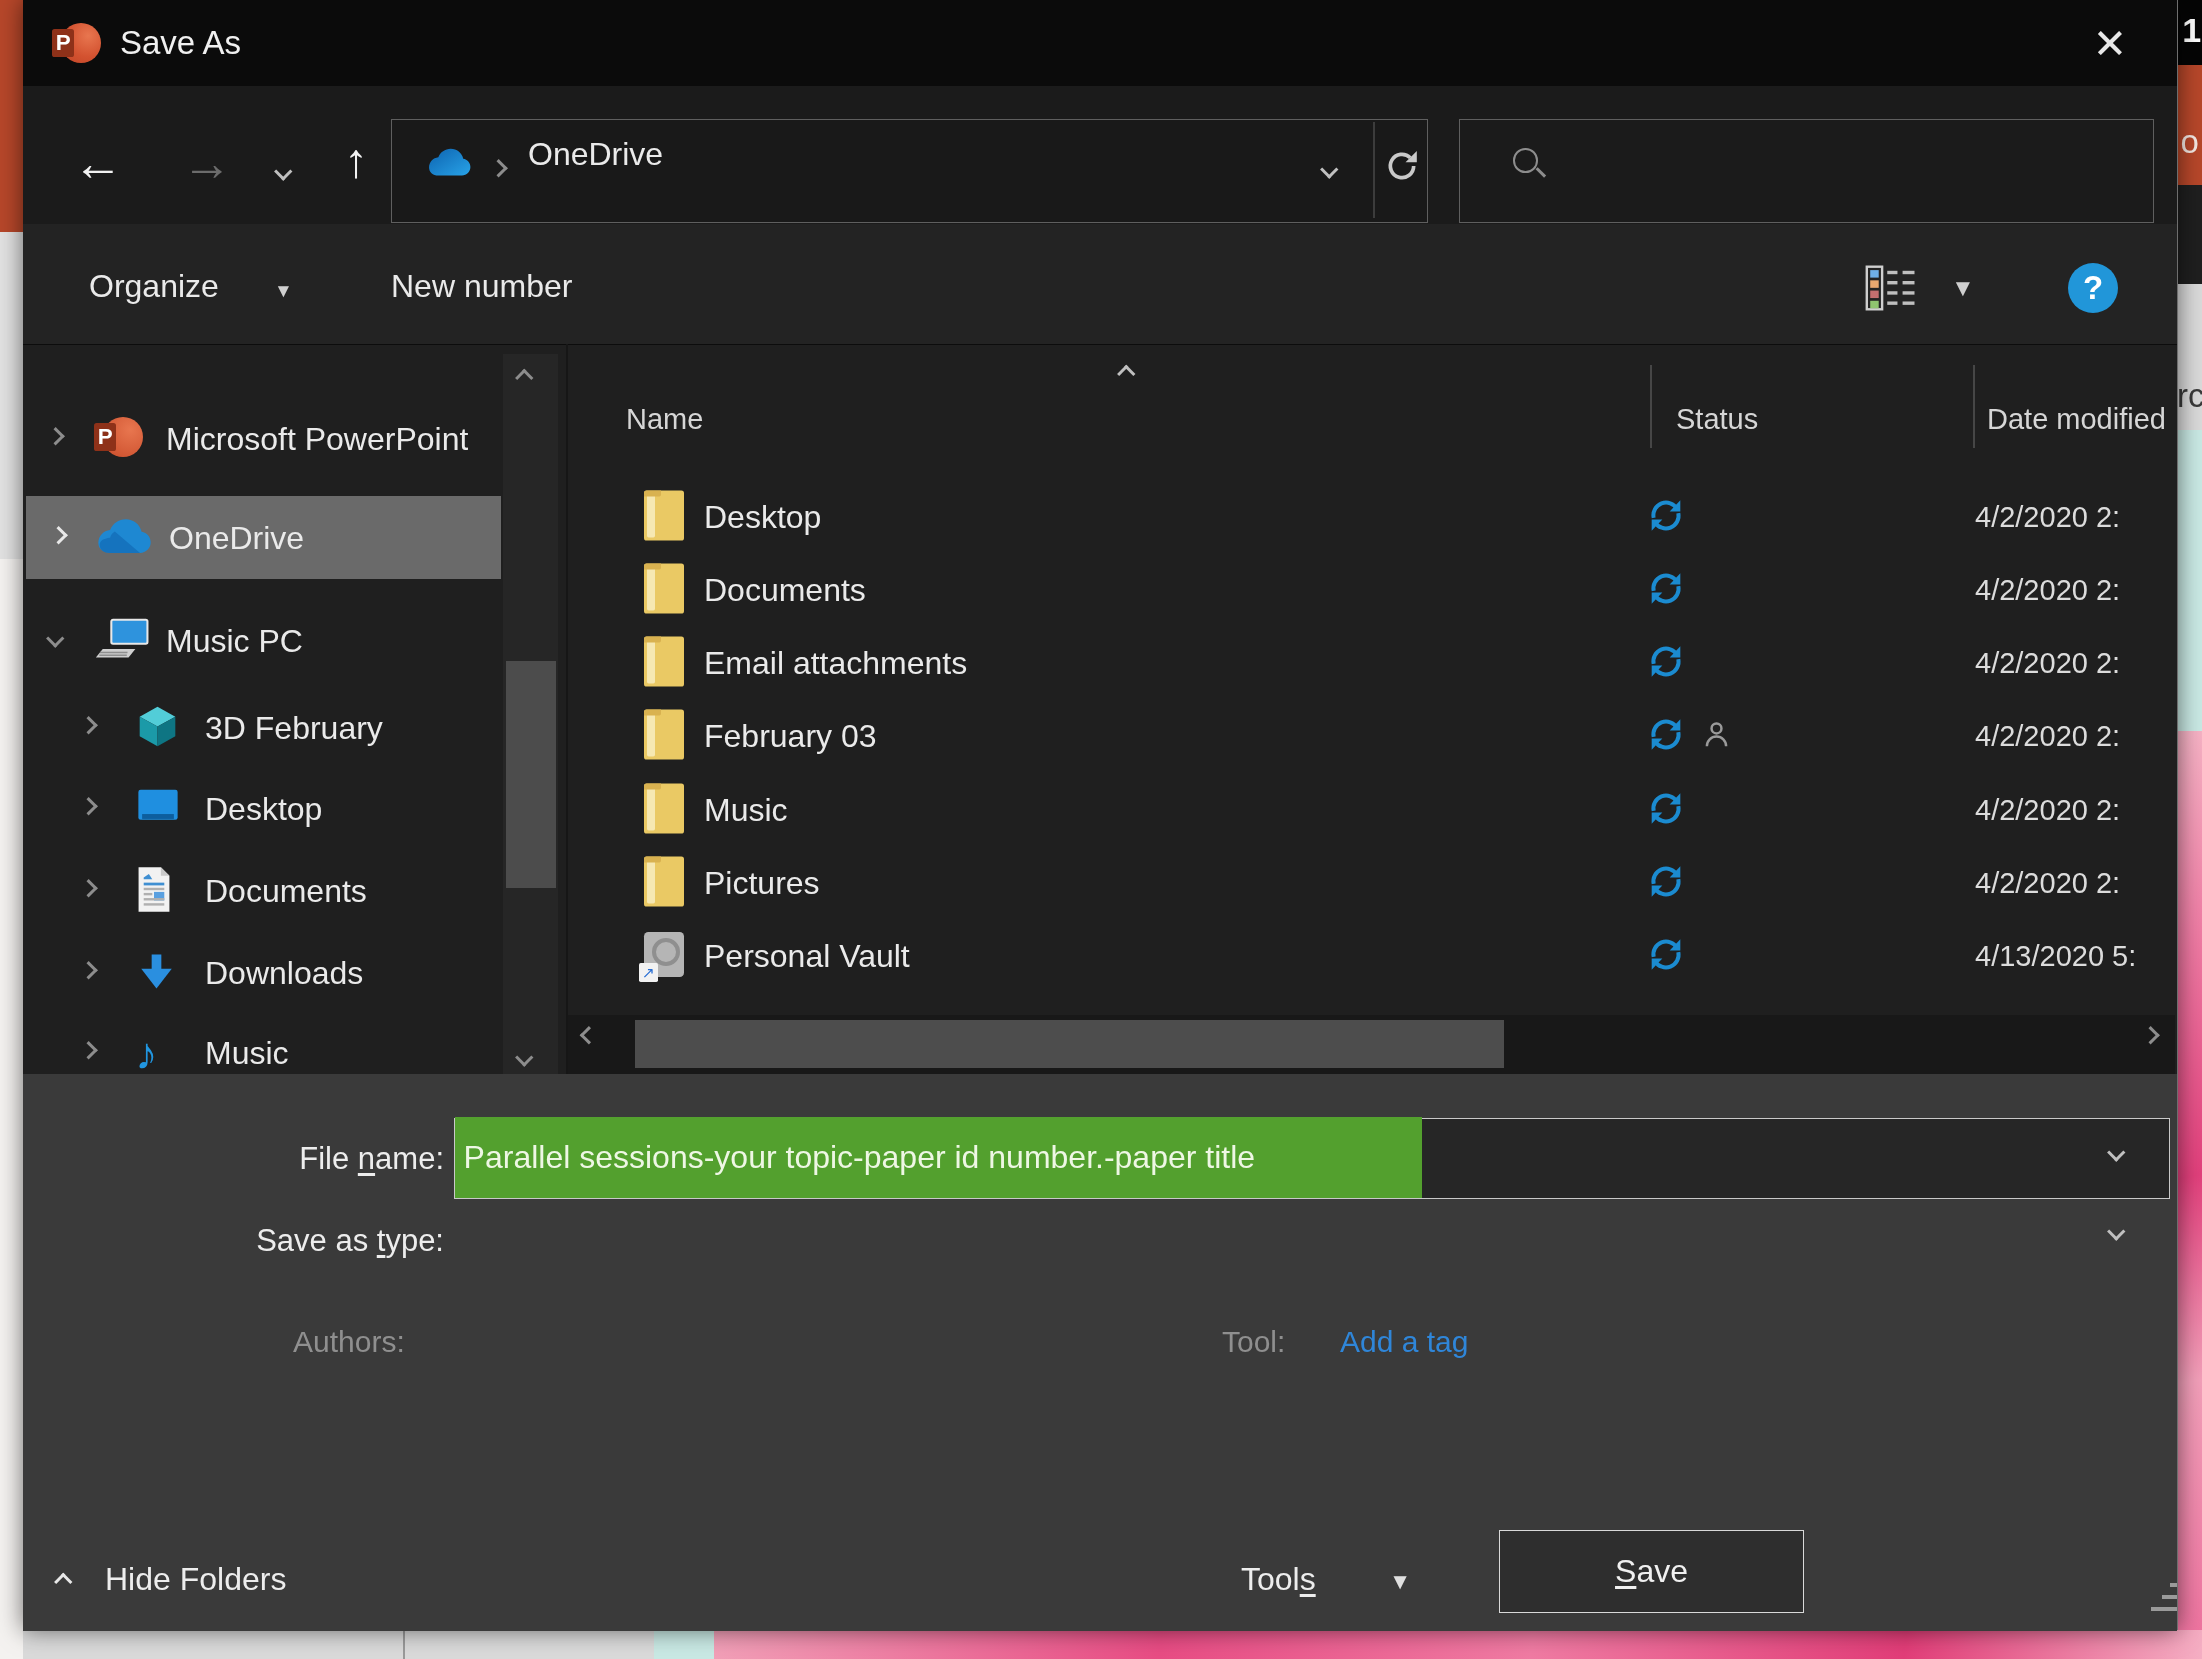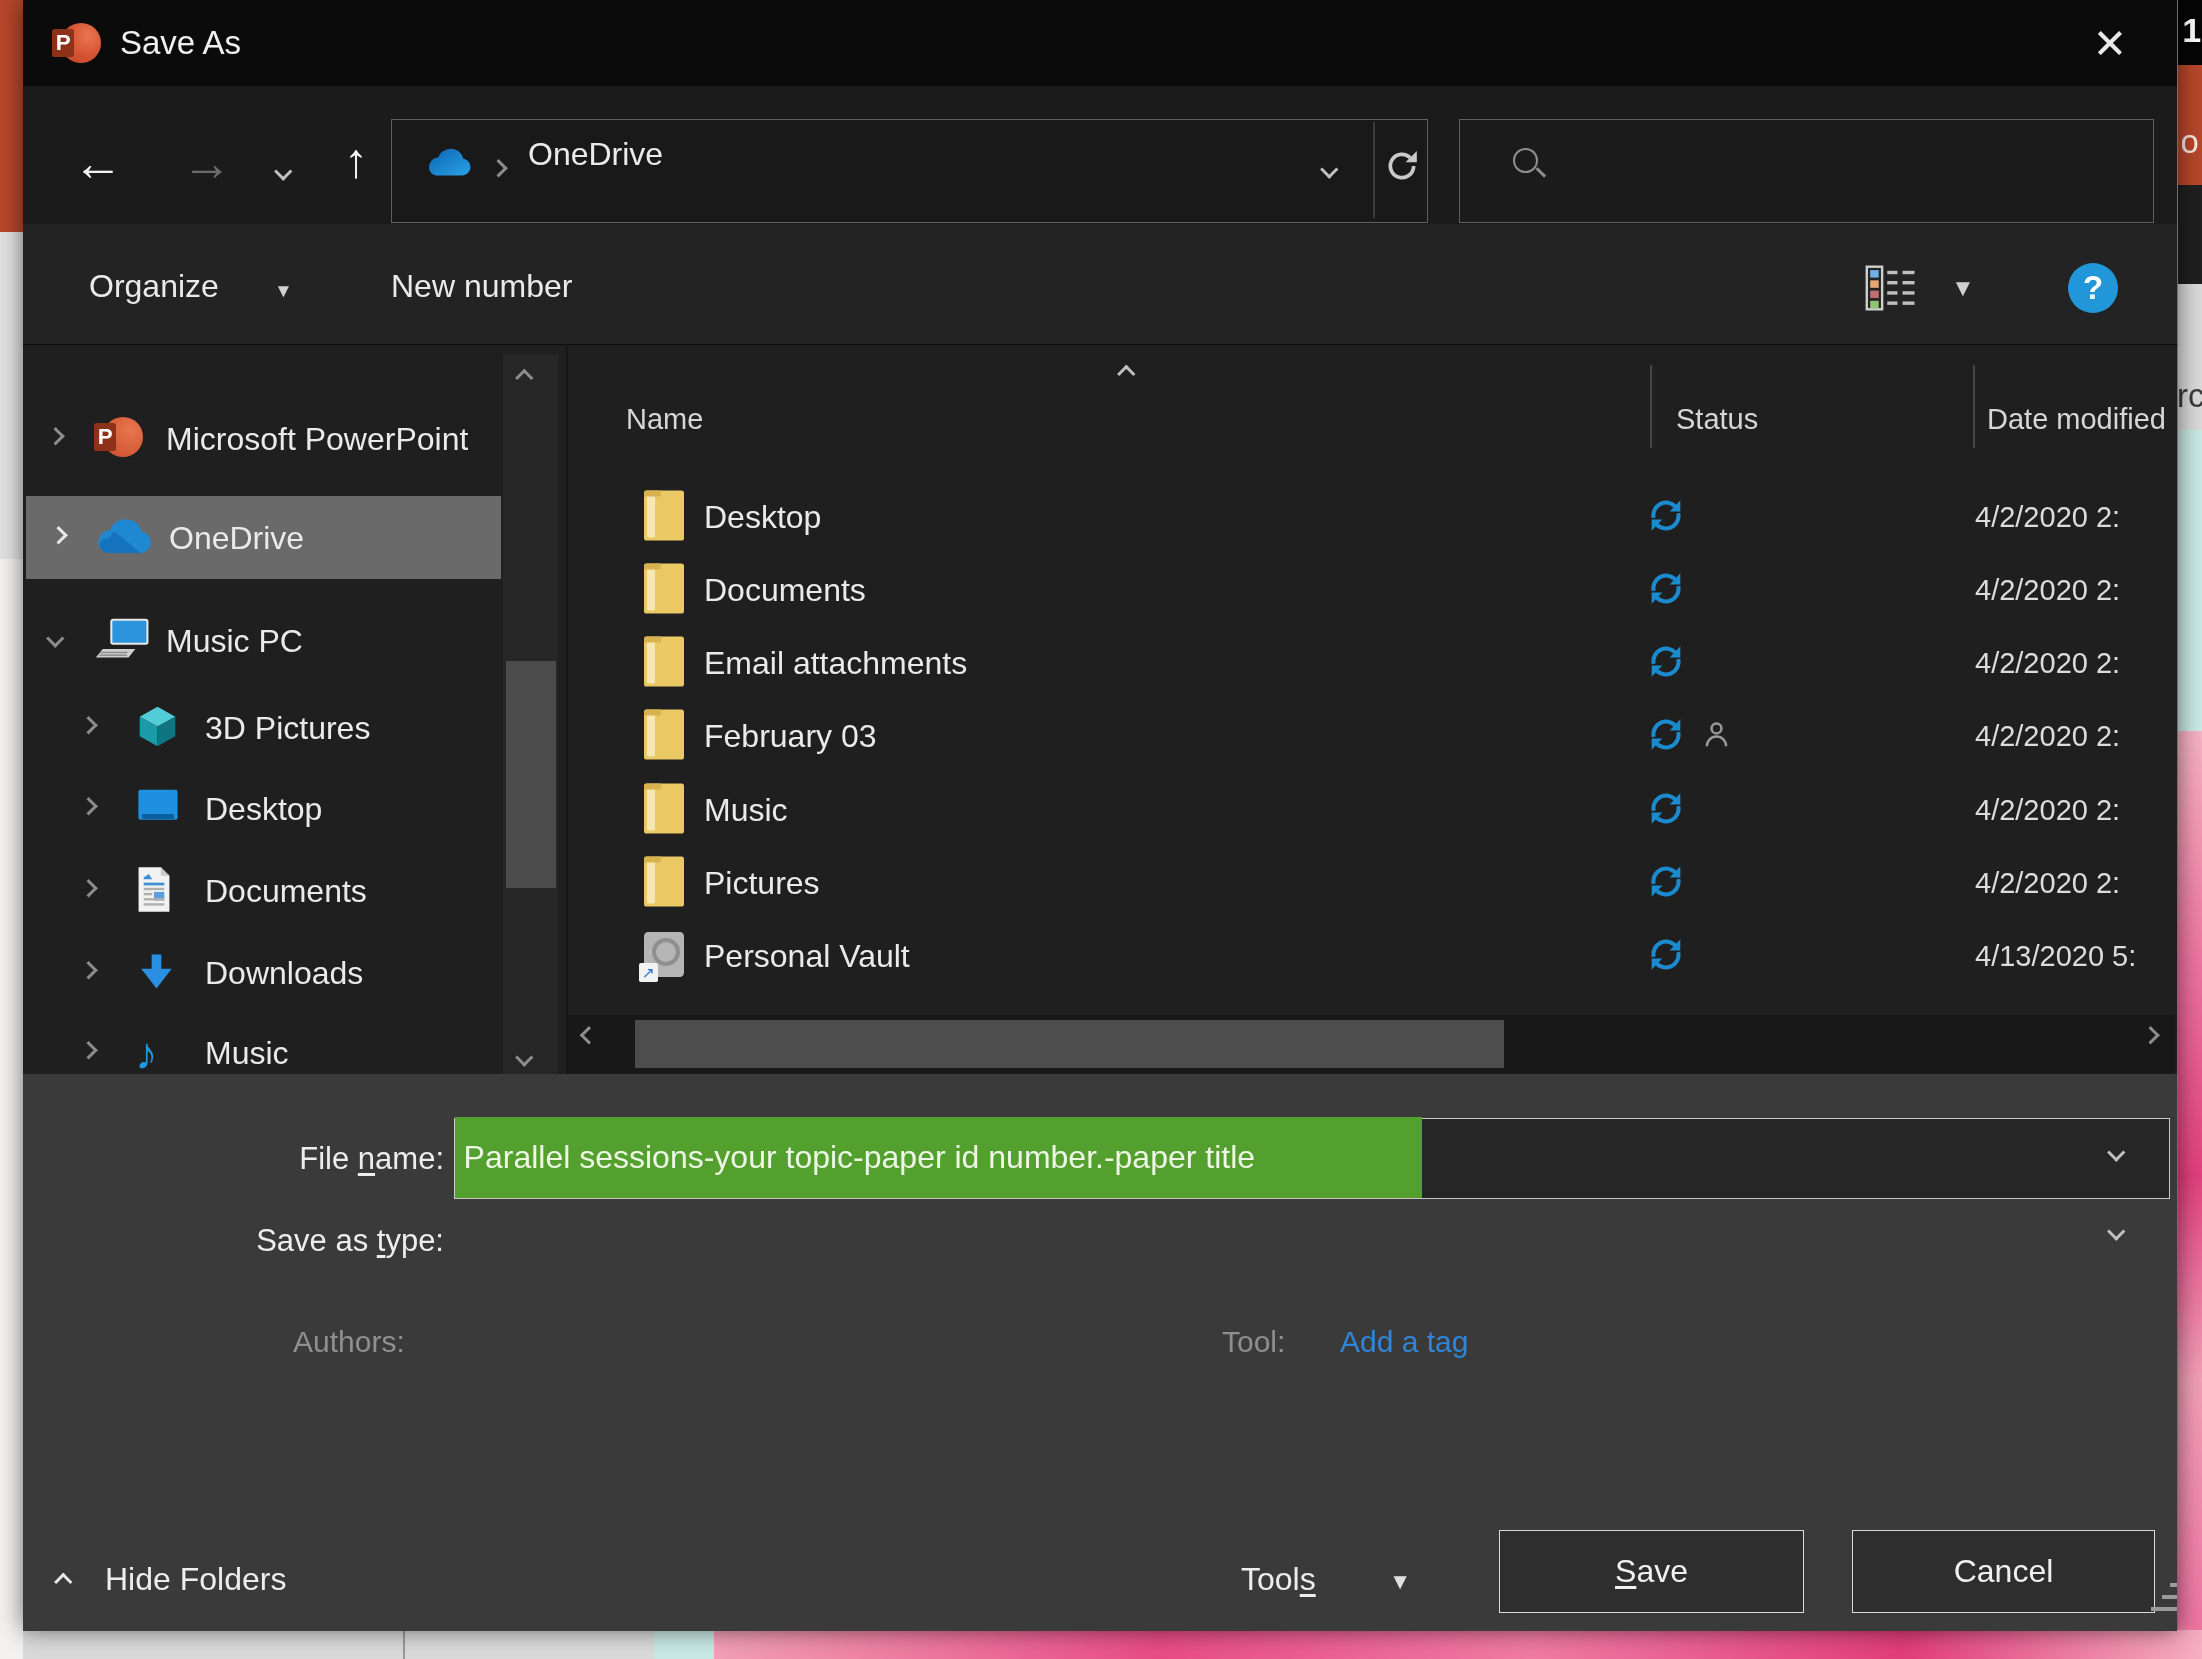--- a/index.html
+++ b/index.html
@@ -273,21 +273,21 @@
           </svg></span>
         <span class="s-lbl" style="left: 143px; max-width: 327px;">Music PC</span>
       </div>
       <div class="side" style="top: 686px;">
         <span class="s-chev" style="left: 59px; margin-top: -8.6px;"><span class="chev sm r"></span></span>
         <span class="s-ic" style="left: 112px; transform: translateY(-50%);"><svg width="45" height="45" viewBox="0 0 24 24">
             <polygon points="12,1.5 21.5,6.8 12,12 2.5,6.8" fill="#52cdd8"></polygon>
             <polygon points="2.5,6.8 12,12 12,22.5 2.5,17.2" fill="#1b9aa8"></polygon>
             <polygon points="21.5,6.8 12,12 12,22.5 21.5,17.2" fill="#0e7583"></polygon>
           </svg></span>
-        <span class="s-lbl" style="left: 182px; max-width: 284px;">3D Pictures</span>
+        <span class="s-lbl" style="left: 182px; max-width: 284px;">3D February</span>
       </div>
       <div class="side" style="top: 767px;">
         <span class="s-chev" style="left: 59px; margin-top: -8.6px;"><span class="chev sm r"></span></span>
         <span class="s-ic" style="left: 112px; transform: translateY(-50%);"><svg width="46" height="43" viewBox="0 0 24 23">
             <rect x="1.5" y="2" width="21" height="16" rx="1.2" fill="#1f8fe0"></rect>
             <rect x="3.5" y="15" width="17" height="2.6" fill="#0d5e9e"></rect>
           </svg></span>
         <span class="s-lbl" style="left: 182px; max-width: 284px;">Desktop</span>
       </div>
       <div class="side" style="top: 849px;">
@@ -454,21 +454,20 @@
 
   <span class="abs hidefold-chev"><span class="chev u sm white"></span></span>
   <div class="abs hidefold">Hide Folders</div>
 
   <div class="abs tools"><span>Tool</span><span class="mn">s</span><span></span></div>
   <div class="abs tools-drop">▼</div>
 
   <div class="abs btn btn-save">
       <span><span></span><span class="mn">S</span><span>ave</span></span>
     </div>
-  <div class="abs btn btn-cancel">Cancel</div>
 
   <span class="abs grip">
       <i></i>
       <i></i>
       <i></i>
     </span>
 </div>
 
 
 </body></html>

